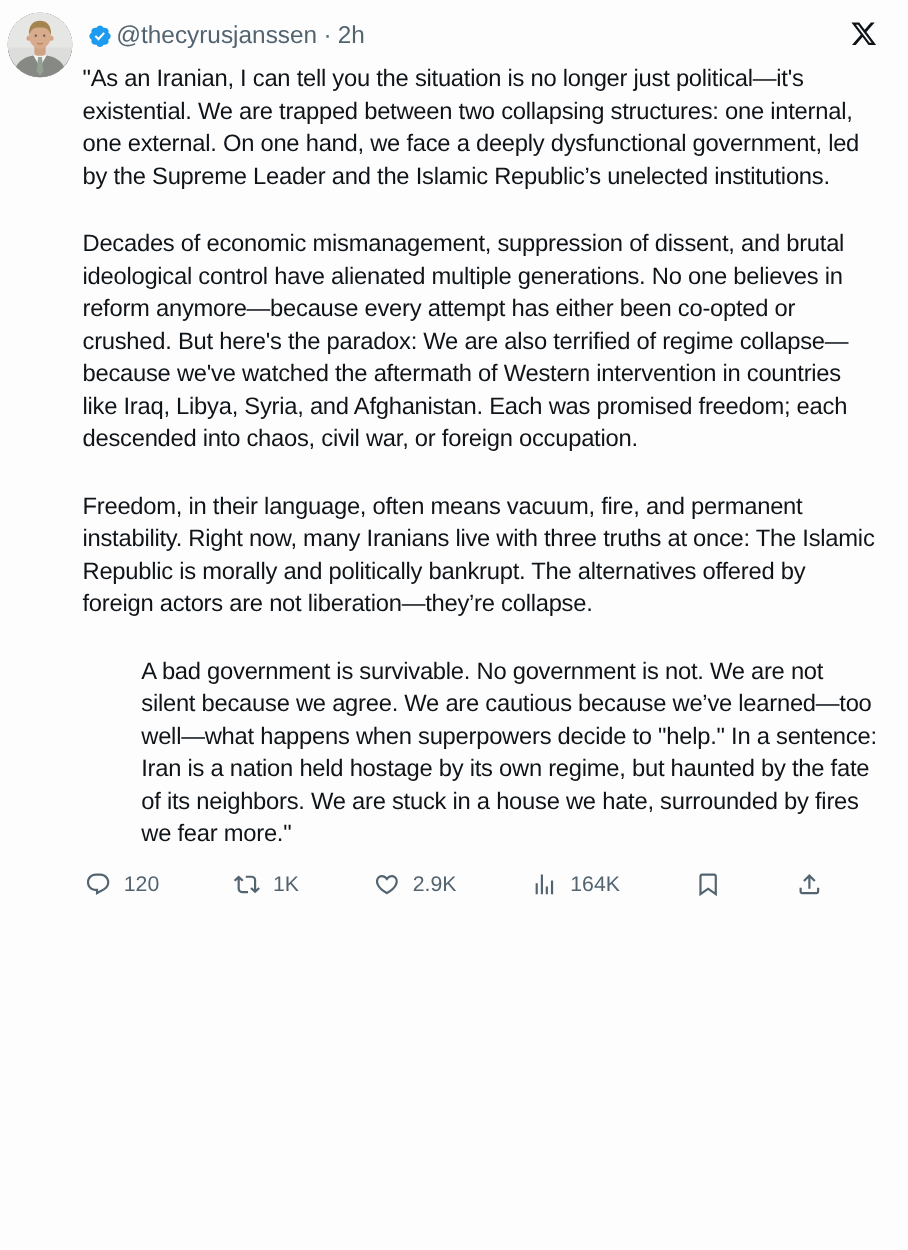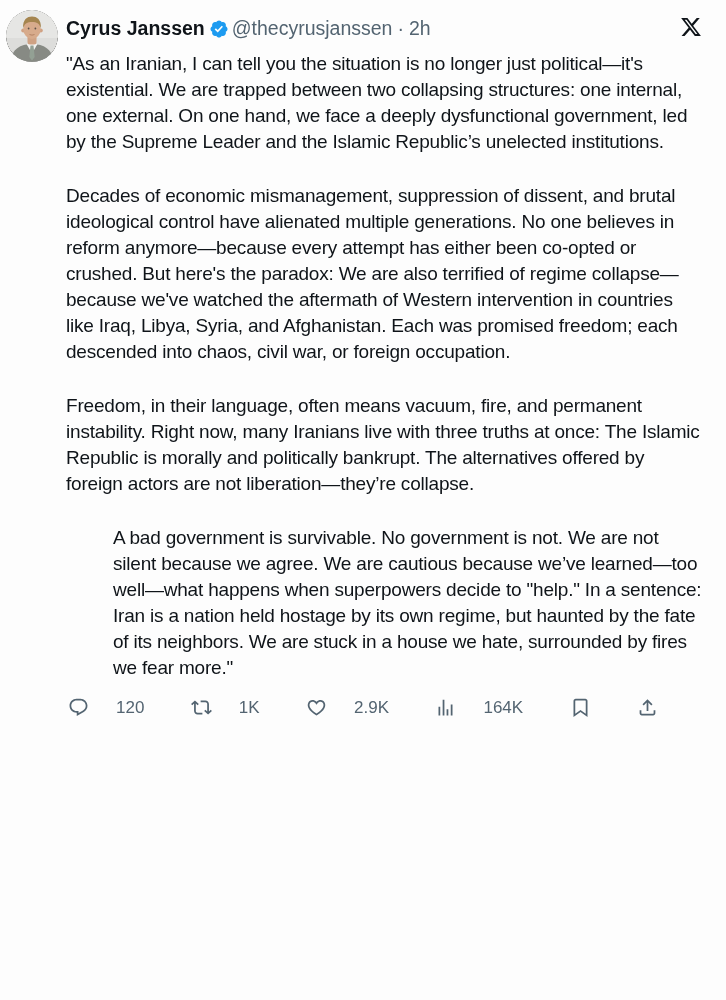--- a/index.html
+++ b/index.html
@@ -38,21 +38,21 @@
   .body p:last-child { margin-bottom: 0; margin-left: 47px; }
 
   .emoji { display: inline-block; vertical-align: -4px; margin-left: 2px; }
   .emoji svg { width: 21px; height: 21px; display: block; }
 
   .actions {
     display: flex; justify-content: space-between; align-items: center;
     width: 590px; margin-top: 16px; margin-left: 2px;
     color: #536471; font-size: 17px;
   }
-  .action { display: flex; align-items: center; gap: 27px; cursor: pointer; }
+  .action { display: flex; align-items: center; gap: 10px; cursor: pointer; }
   .action svg { width: 21px; height: 21px; display: block; fill: #536471; }
   .action .count { letter-spacing: 0; }
 </style>
 </head>
 <body>
 
 <div class="tweet-card">
 
   <div class="avatar">
     <svg viewBox="0 0 52 52" width="52" height="52">
@@ -76,21 +76,20 @@
         <circle cx="29.4" cy="18.5" r="0.9" fill="#5d5148"></circle>
         <path d="M23.5 24.5 Q26 25.8 28.5 24.5" stroke="#b07f61" stroke-width="0.9" fill="none"></path>
         <path d="M17.1 18 C16.8 9.5 21 6.5 26 6.5 C31 6.5 35.2 9.5 34.9 18 C33 13.2 31 11.9 26 11.9 C21 11.9 19 13.2 17.1 18 Z" fill="#a5854f"></path>
       </g>
     </svg>
   </div>
 
   <div class="content">
 
     <div class="header">
-      <span class="name">Cyrus Janssen</span>
       <span class="badge">
         <svg viewBox="0 0 24 24">
             <path fill="#1d9bf0" d="M22.25 12c0-1.43-.88-2.67-2.19-3.34.46-1.39.2-2.9-.81-3.91s-2.52-1.27-3.91-.81c-.66-1.31-1.91-2.19-3.34-2.19s-2.67.88-3.33 2.19c-1.4-.46-2.91-.2-3.92.81s-1.26 2.52-.8 3.91c-1.31.67-2.2 1.91-2.2 3.34s.89 2.67 2.2 3.34c-.46 1.39-.21 2.9.8 3.91s2.52 1.26 3.91.81c.67 1.31 1.91 2.19 3.34 2.19s2.68-.88 3.34-2.19c1.39.45 2.9.2 3.91-.81s1.27-2.52.81-3.91c1.31-.67 2.19-1.91 2.19-3.34zm-11.71 4.2L6.8 12.46l1.41-1.42 2.26 2.26 4.8-5.23 1.47 1.36-6.2 6.77z"></path>
           </svg>
       </span>
       <span class="handle">@thecyrusjanssen</span>
       <span class="sep">·</span>
       <span class="time">2h</span>
       <span class="x-logo">
         <svg viewBox="0 0 24 24">

